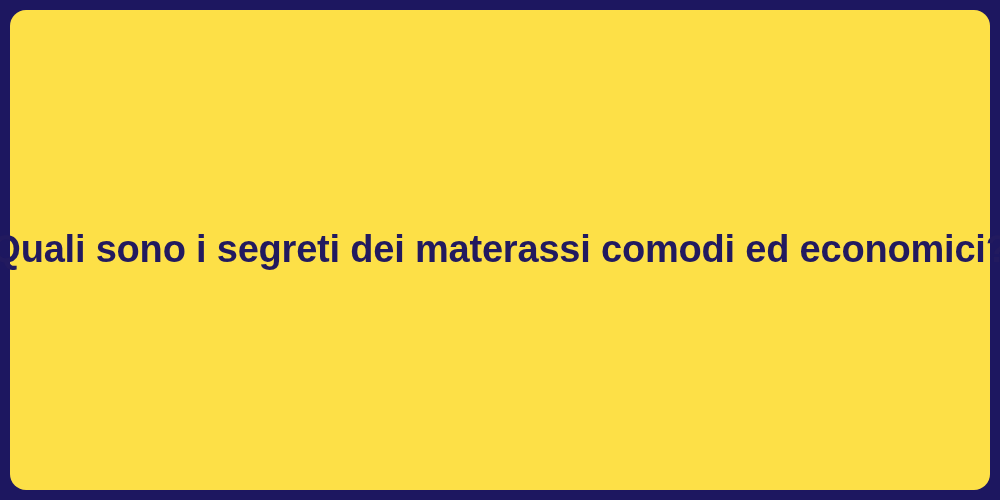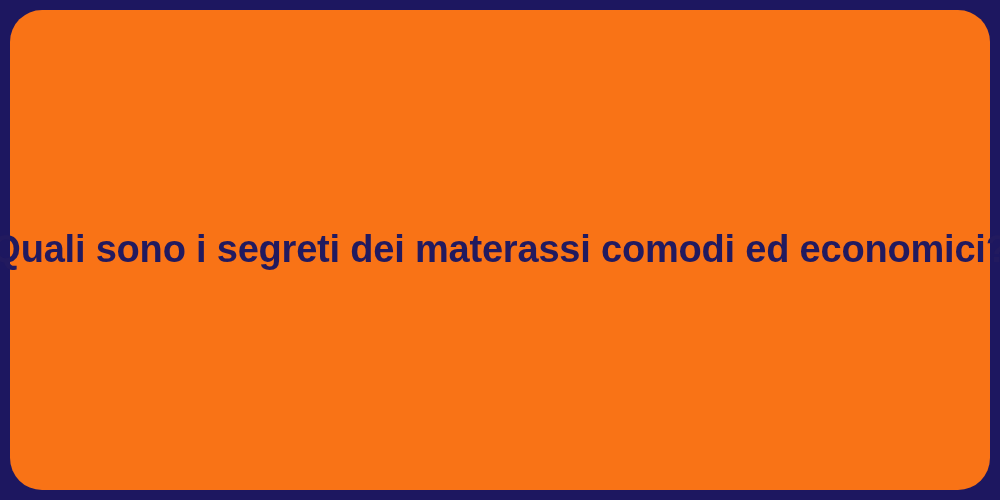--- a/index.html
+++ b/index.html
@@ -20,22 +20,22 @@
     width: 1000px;
     height: 500px;
     background: #1d1760;
     padding: 10px;
   }
 
   #banner-panel {
     box-sizing: border-box;
     width: 100%;
     height: 100%;
-    background: #f97316;
-    border-radius: 32px;
+    background: #fde047;
+    border-radius: 16px;
     display: flex;
     align-items: center;
     justify-content: center;
     text-align: center;
   }
 
   #banner-heading {
     margin: 0;
     padding: 0 40px;
     color: #221a5f;

